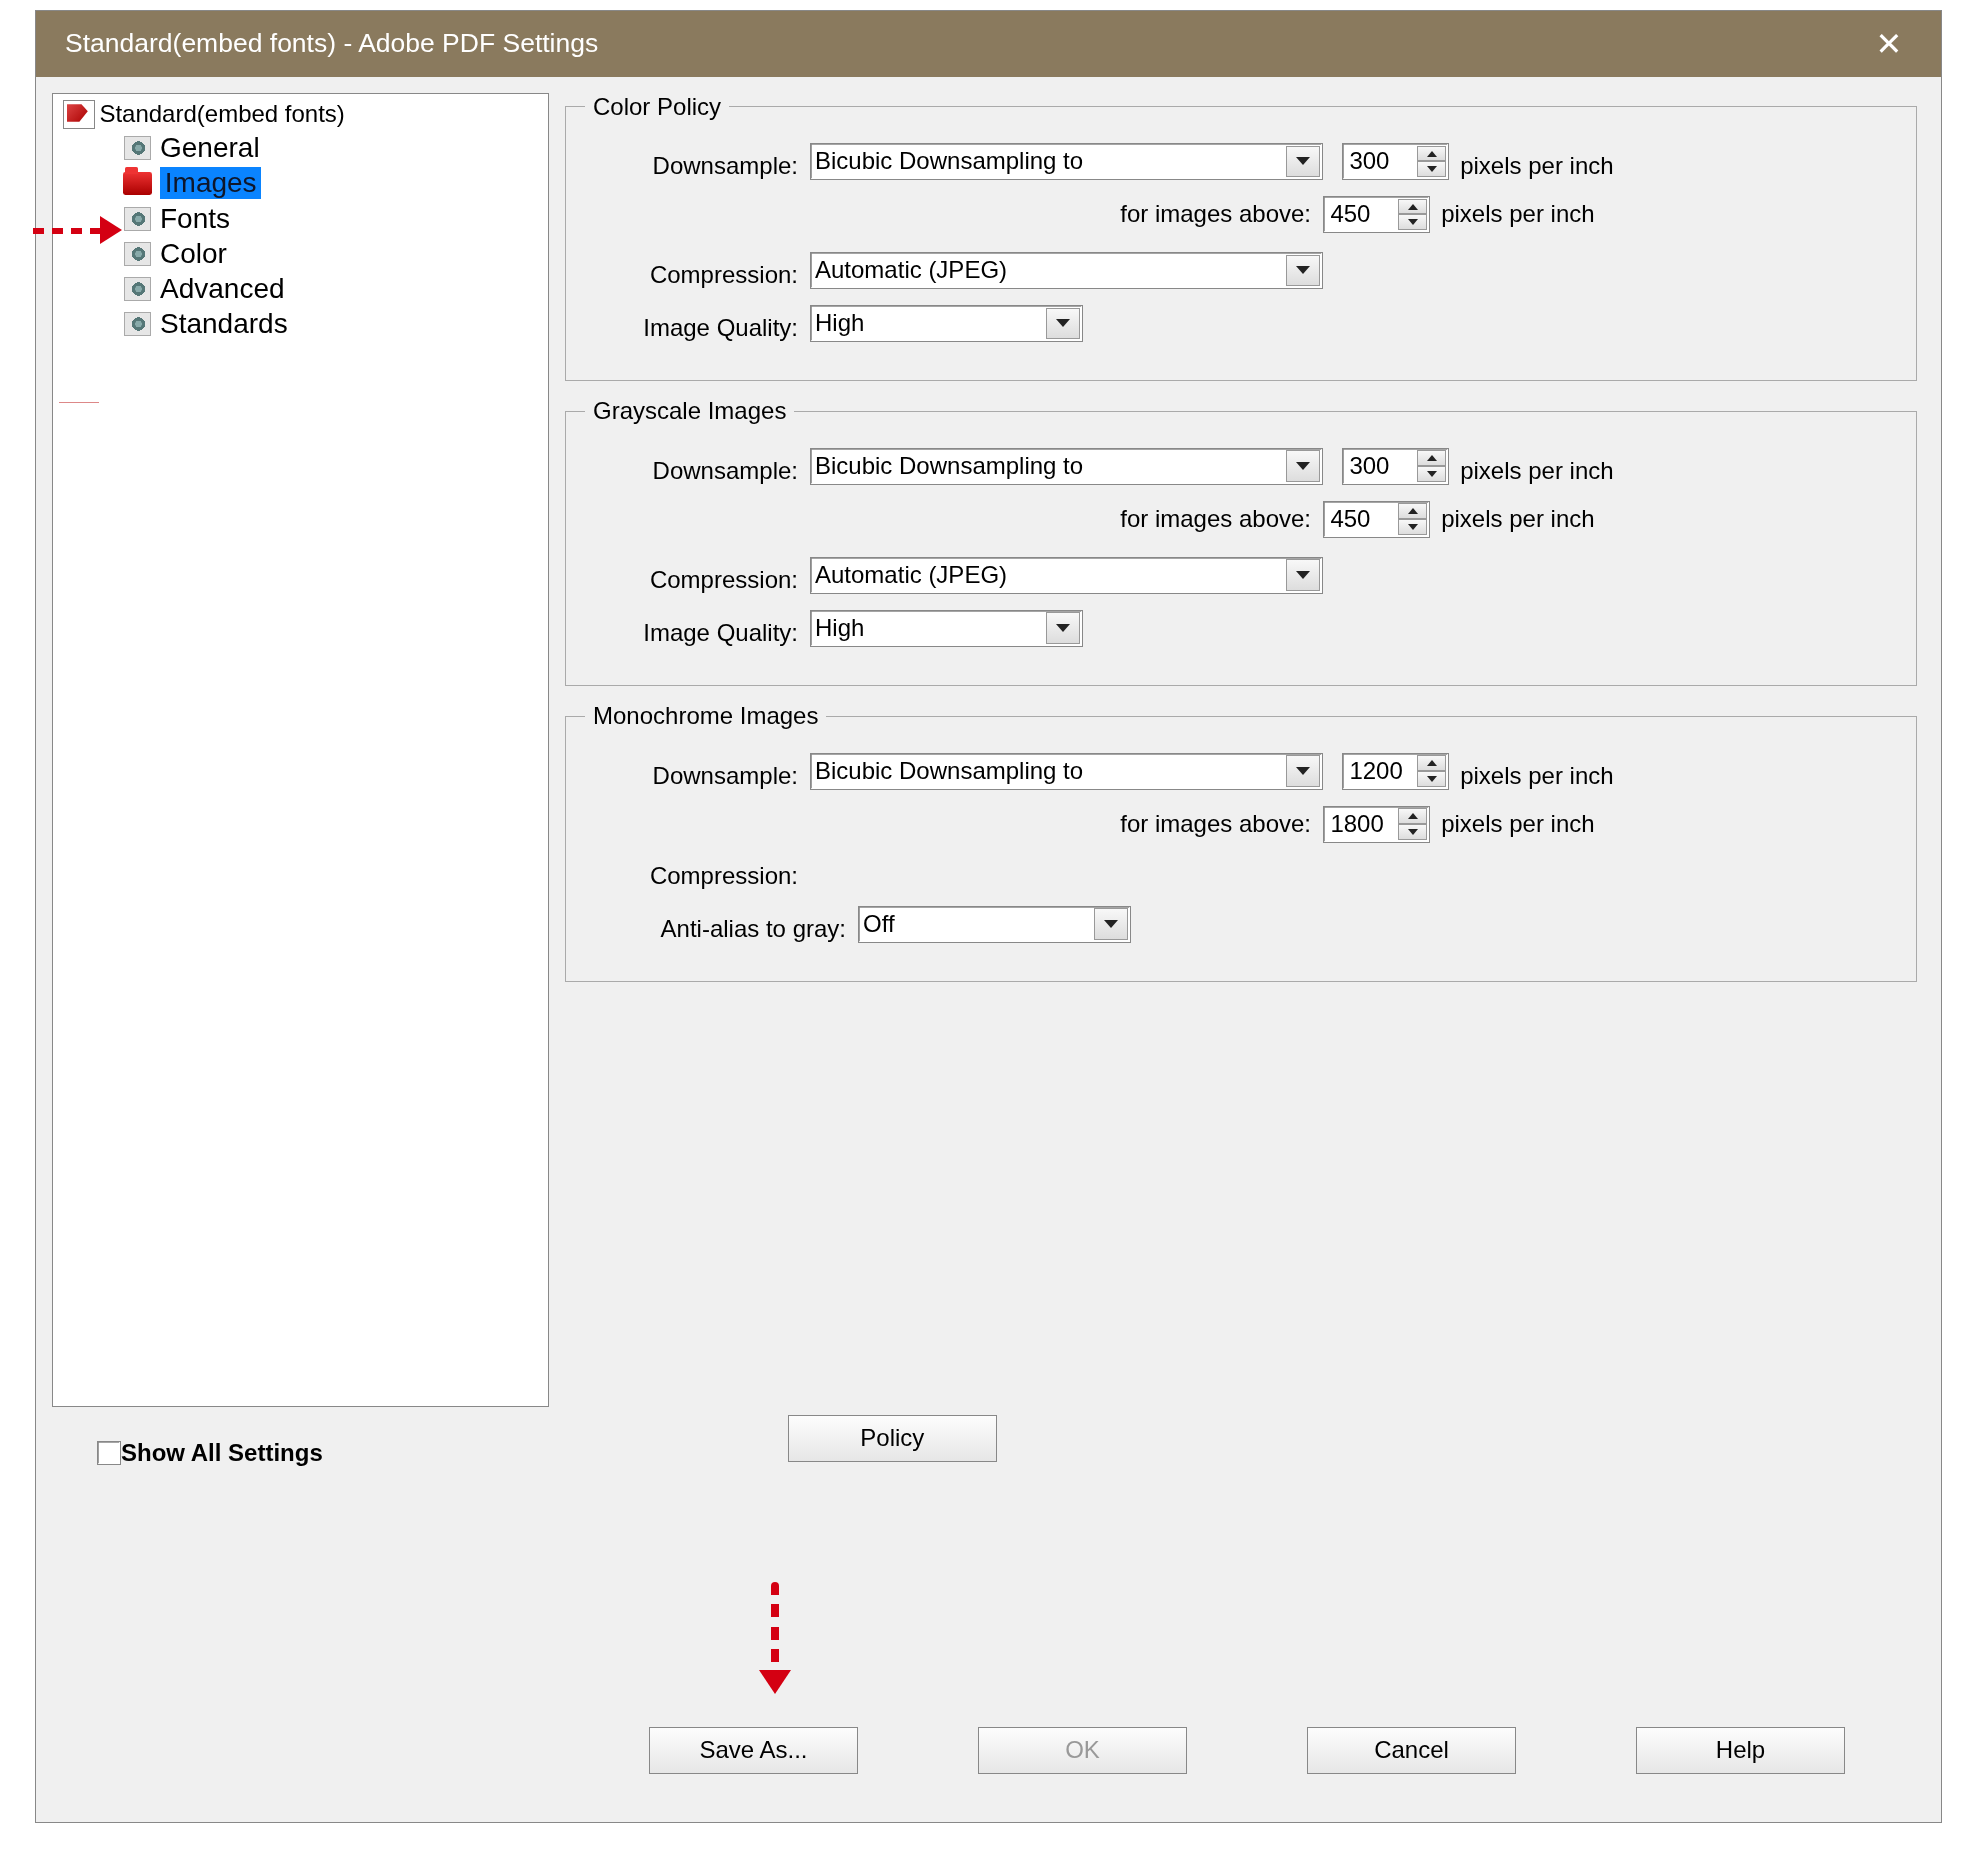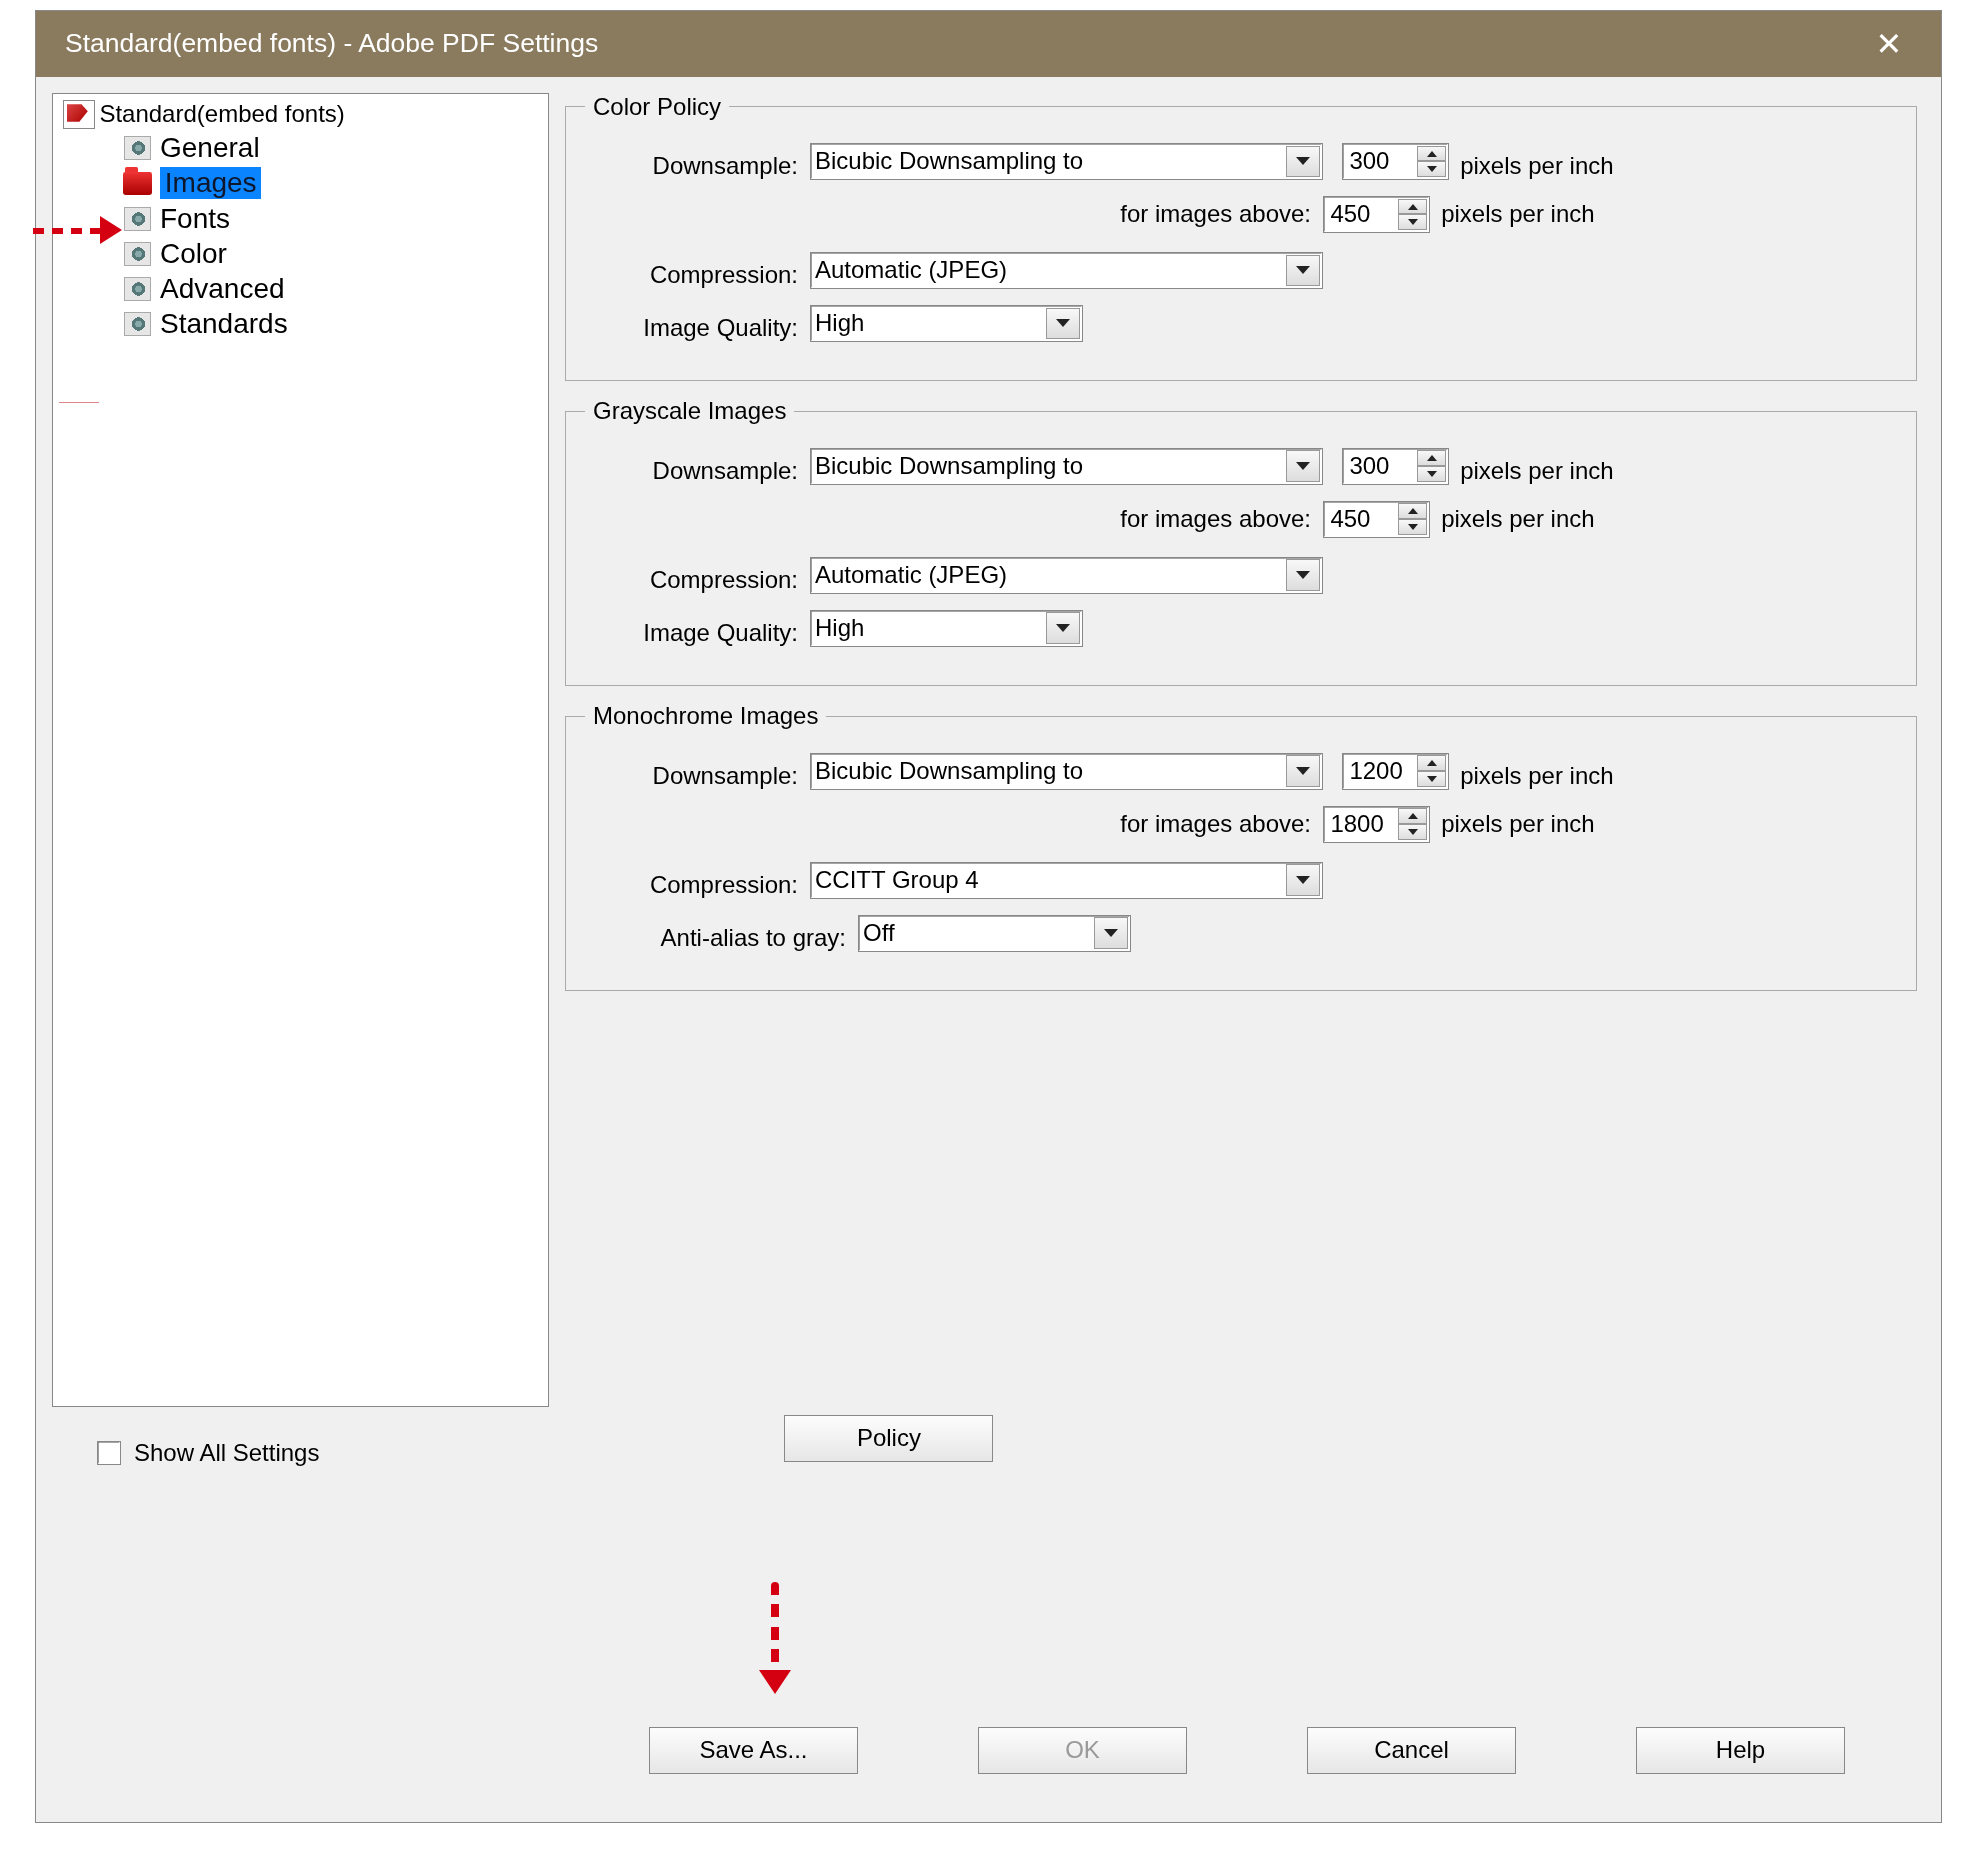--- a/index.html
+++ b/index.html
@@ -211,21 +211,21 @@
   }
   .above-lbl {
     width: 738px; text-align:right; padding-right:12px; font-size:24px;
   }
   .below-tree {
     display:flex;
     padding: 32px 16px 0 61px;
     align-items:flex-start;
   }
   .checkbox {
-    display:flex;align-items:center;gap:13px;font-size:24px;
+    display:flex;align-items:center;font-size:24px;font-weight:bold;
   }
   .checkbox .box {
     width:24px;height:24px;background:#fff;border:0.8px solid #888;
     box-shadow: inset -0.8px -0.8px 0 #fff, inset 0.8px 0.8px 0 #888;
   }
   .policy-btn-wrap{
     margin-left: 465px;
     margin-top: -24px;
   }
   .btn {
@@ -484,24 +484,20 @@
             <div class="spinbtns">
                 <div class="sb up"></div>
                 <div class="sb down"></div>
               </div>
           </div>
           <span class="unit">pixels per inch</span>
         </div>
 
         <div class="row">
           <span class="lbl">Compression:</span>
-          <div class="combo wide">
-            <span>CCITT Group 4</span>
-            <span class="arrow-btn"></span>
-          </div>
         </div>
 
         <div class="row">
           <span class="lbl" style="width:273px">Anti-alias to gray:</span>
           <div class="combo med">
             <span>Off</span>
             <span class="arrow-btn"></span>
           </div>
         </div>
       </fieldset>

